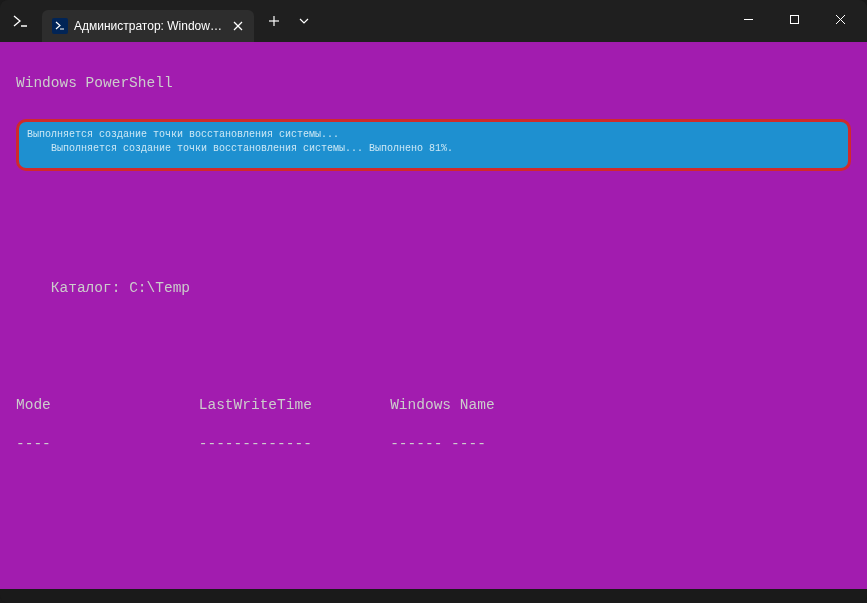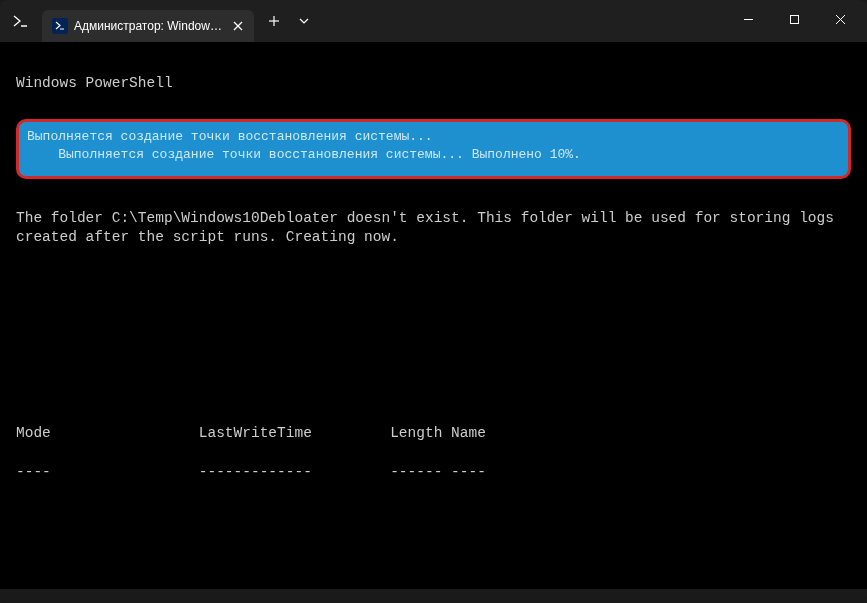--- a/index.html
+++ b/index.html
@@ -113,41 +113,41 @@
       width: 46px;
       height: 38px;
       display: flex;
       align-items: center;
       justify-content: center;
       color: #fff;
       cursor: pointer;
     }
     .terminal {
       flex: 1;
-      background: #000000;
+      background: #a21caf;
       padding: 12px 16px;
       color: #cccccc;
       font-size: 14.5px;
       line-height: 1.35;
       white-space: pre-wrap;
       word-break: break-all;
       overflow: hidden;
       font-family: Consolas, 'Courier New', monospace;
       position: relative;
     }
     .line { white-space: pre-wrap; }
     .progress-block {
       background: #1e90d0;
       color: #cce8f5;
       padding: 6px 8px 12px 8px;
       margin: 6px 0 10px 0;
       border: 3px solid #d02a2a;
       border-radius: 10px;
       white-space: pre;
-      font-size: 13px;
+      font-size: 10px;
       line-height: 1.4;
       overflow: hidden;
     }
     .footer-bar {
       height: 14px;
       background: #1a1a1a;
     }
   </style>
 </head>
 <body>
@@ -204,27 +204,27 @@
         <svg width="11" height="11" viewBox="0 0 11 11">
             <line x1="1" y1="1" x2="10" y2="10" stroke="#fff" stroke-width="1"></line>
             <line x1="10" y1="1" x2="1" y2="10" stroke="#fff" stroke-width="1"></line>
           </svg>
       </div>
     </div>
   </div>
 
   <div class="terminal">
 <div class="line">Windows PowerShell</div>
-<div class="progress-block"><div>Выполняется создание точки восстановления системы...</div><div>    Выполняется создание точки восстановления системы... Выполнено 10%.</div></div>
-<div class="line">The folder C:\Temp\Windows10Debloater doesn't exist. This folder will be used for storing logs created after the script runs. Creating now.</div>
-<div class="line">&nbsp;</div>
-<div class="line">&nbsp;</div>
-<div class="line">&nbsp;</div>
-<div class="line">&nbsp;</div>
-<div class="line">Mode                 LastWriteTime         Length Name</div>
+<div class="progress-block"><div>Выполняется создание точки восстановления системы...</div><div>    Выполняется создание точки восстановления системы... Выполнено 81%.</div></div>
+<div class="line">&nbsp;</div>
+<div class="line">&nbsp;</div>
+<div class="line">    Каталог: C:\Temp</div>
+<div class="line">&nbsp;</div>
+<div class="line">&nbsp;</div>
+<div class="line">Mode                 LastWriteTime         Windows Name</div>
 <div class="line">----                 -------------         ------ ----</div>
 
 
 
 
 
   </div>
   <div class="footer-bar"></div>
 </div>
 

